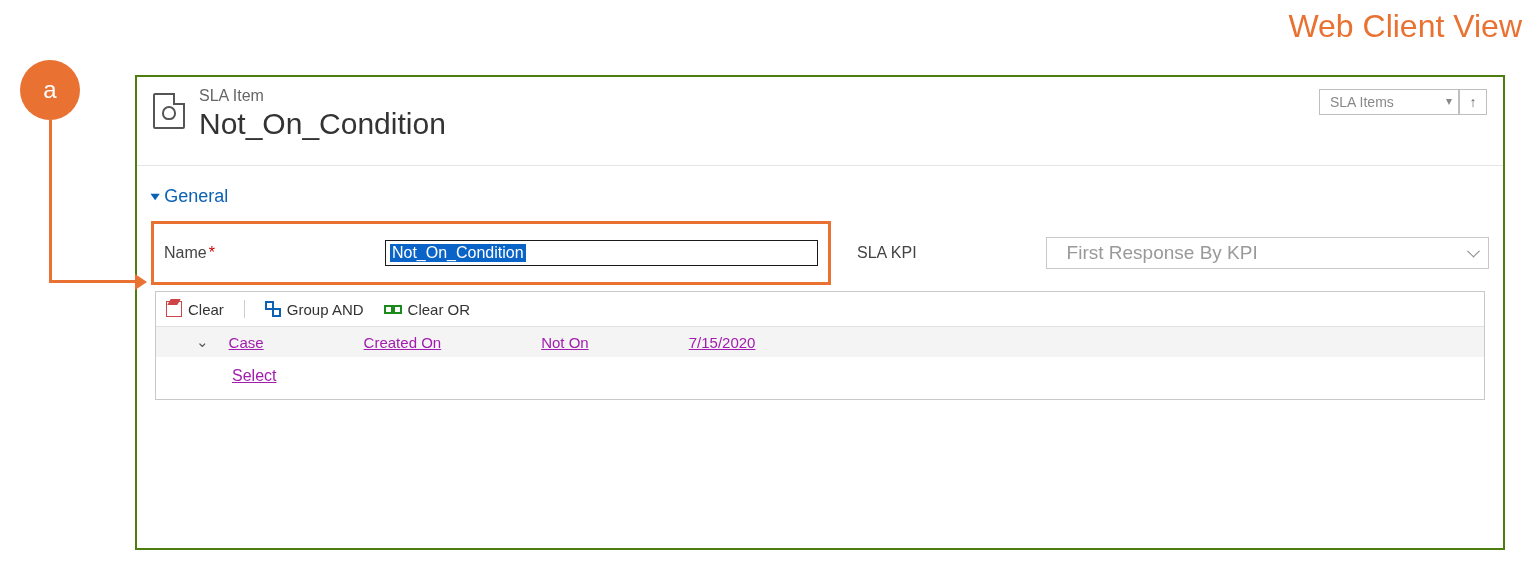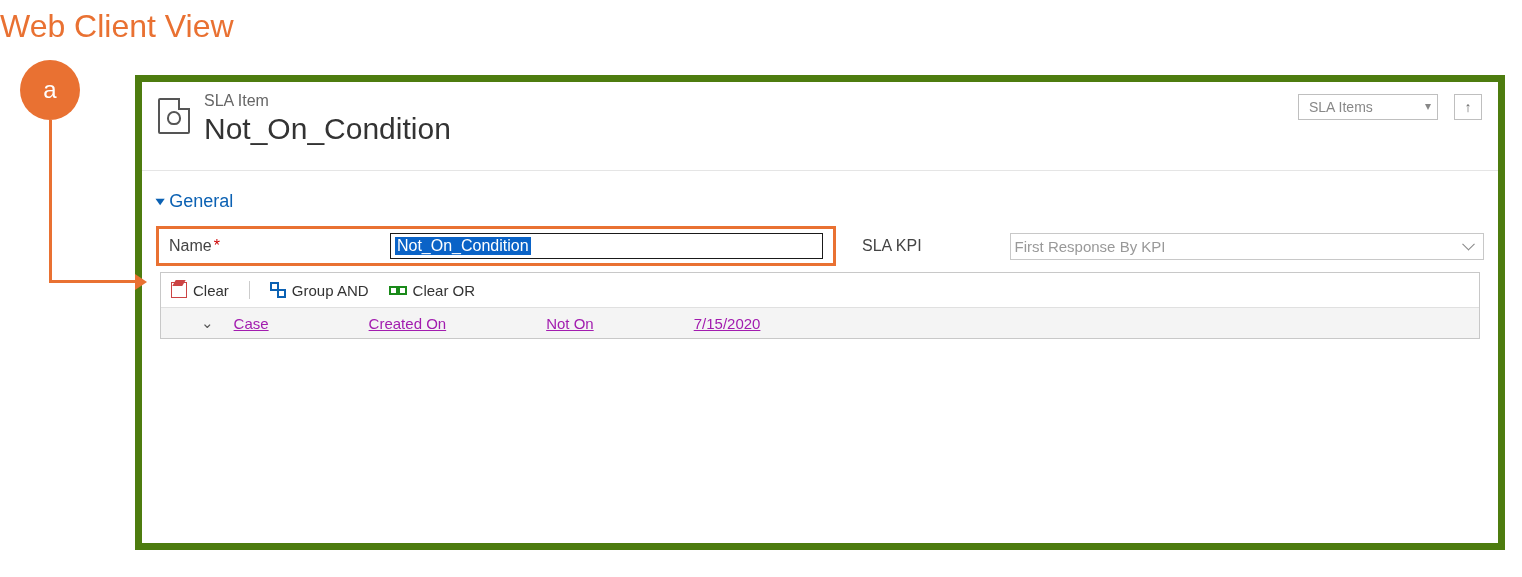--- a/index.html
+++ b/index.html
@@ -6,21 +6,21 @@
   body {
     margin: 0;
     padding: 0;
     font-family: "Segoe UI", Arial, sans-serif;
     background: #fff;
     width: 1522px;
     height: 577px;
     position: relative;
   }
   .page-title {
-    text-align: left;
+    text-align: right;
     color: #E97132;
     font-size: 32px;
     font-weight: 400;
     margin: 8px 0 4px 0;
   }
   .annotation-badge {
     position: absolute;
     left: 20px;
     top: 60px;
     width: 60px;
@@ -61,21 +61,21 @@
     border-bottom: 8px solid transparent;
     border-left: 12px solid #E97132;
     z-index: 9;
   }
   .form-container {
     position: absolute;
     left: 135px;
     top: 75px;
     width: 1370px;
     height: 475px;
-    border: 7px solid #4d7c0f;
+    border: 2px solid #4d7c0f;
     background: #fff;
   }
   .form-header {
     display: flex;
     align-items: flex-start;
     padding: 10px 16px 24px 16px;
     border-bottom: 1px solid #e5e5e5;
     position: relative;
   }
   .entity-icon {
@@ -114,21 +114,21 @@
   .record-title {
     font-size: 30px;
     color: #333;
     font-weight: 400;
   }
   .view-switcher {
     position: absolute;
     right: 16px;
     top: 12px;
     display: flex;
-    gap: 16px;
+    gap: 0;
   }
   .view-dropdown {
     border: 1px solid #bfbfbf;
     padding: 4px 24px 4px 10px;
     font-size: 14px;
     color: #888;
     background: #fff;
     position: relative;
     min-width: 140px;
     cursor: pointer;
@@ -170,21 +170,21 @@
   .field-row {
     display: flex;
     align-items: center;
     padding: 6px 14px;
     gap: 16px;
   }
   .name-field-wrapper {
     display: flex;
     align-items: center;
     border: 3px solid #E97132;
-    padding: 4px 10px;
+    padding: 16px 10px;
     flex: 0 0 680px;
     gap: 10px;
   }
   .field-label {
     font-size: 16px;
     color: #444;
     white-space: nowrap;
   }
   .required-star {
     color: #c00;
@@ -207,27 +207,27 @@
   .sla-kpi-label {
     font-size: 16px;
     color: #444;
     margin-left: 10px;
     margin-right: 10px;
     white-space: nowrap;
   }
   .sla-kpi-select {
     flex: 1;
     border: 1px solid #c8c8c8;
-    padding: 4px 4px;
-    font-size: 15px;
+    padding: 4px 20px;
+    font-size: 19px;
     color: #999;
     background: #fff;
     position: relative;
     cursor: pointer;
-    margin-left: 62px;
+    margin-left: 103px;
   }
   .sla-kpi-select::after {
     content: "";
     position: absolute;
     right: 10px; top: 50%;
     width: 8px; height: 8px;
     border-right: 1px solid #888;
     border-bottom: 1px solid #888;
     transform: translateY(-70%) rotate(45deg);
   }
@@ -378,16 +378,19 @@
     <div class="cb-body">
       <div class="cb-row">
         <span class="chev">
           <span>⌄</span>
         </span>
         <span class="cb-link">Case</span>
         <span class="cb-link">Created On</span>
         <span class="cb-link">Not On</span>
         <span class="cb-link">7/15/2020</span>
       </div>
+      <div class="cb-row2">
+        <span class="cb-link">Select</span>
+      </div>
     </div>
   </div>
 
 </div>
 
 </body></html>

